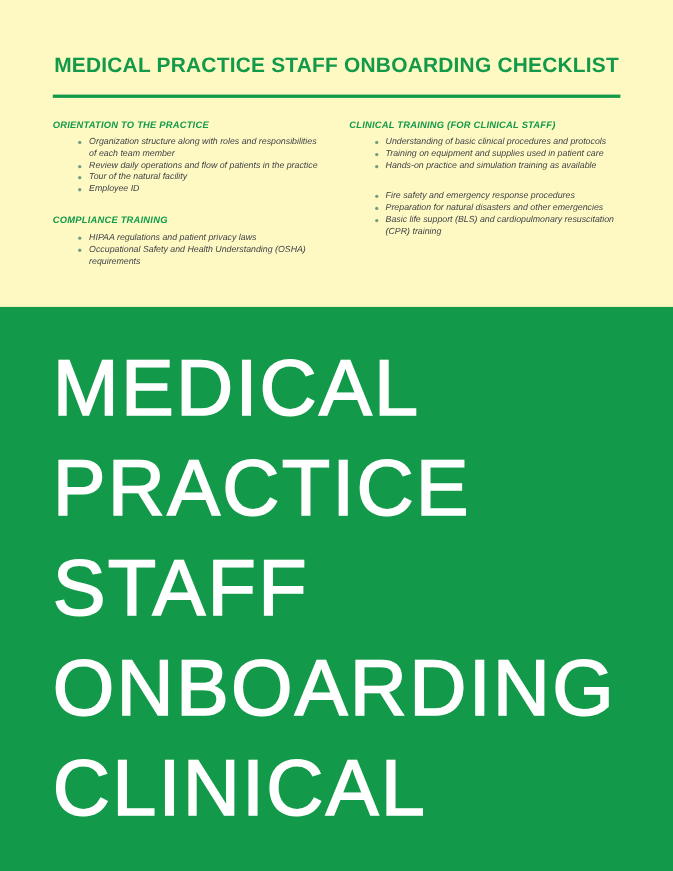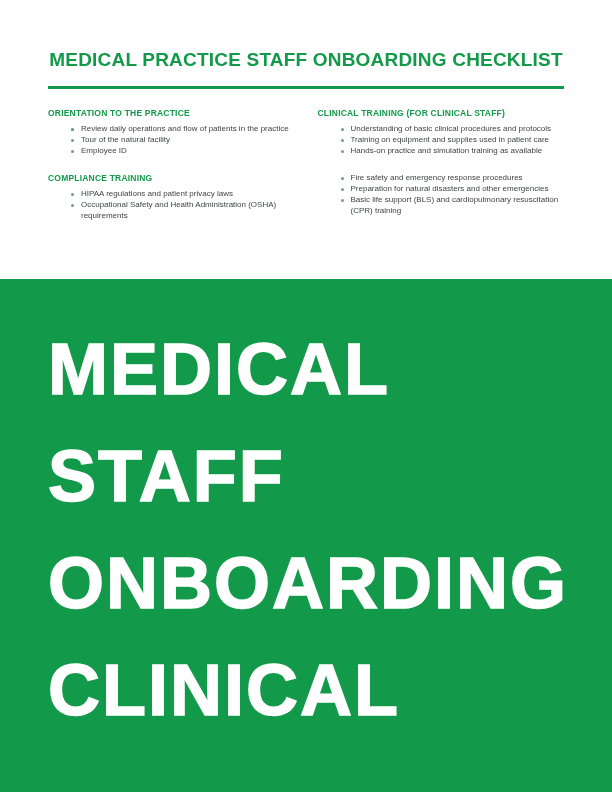--- a/index.html
+++ b/index.html
@@ -1,20 +1,20 @@
 <!DOCTYPE html>
 <html><head>
 <meta charset="utf-8">
 <style>
   html,body { margin:0; padding:0; background:#e8e8e8; }
   .page {
     position:relative;
     width:612px; height:792px;
     margin:0 auto;
-    background:#ffffff;
+    background:#fef9c3;
     overflow:hidden;
     font-family:"Liberation Sans", sans-serif;
   }
   
   .doc-title {
     margin:46px 24px 0;
     text-align:center;
     font-size:19px;
     font-weight:bold;
     letter-spacing:0.2px;
@@ -25,20 +25,21 @@
     width:516px; height:3px;
     margin:13px auto 0;
     background:#129a4a;
   }
   
   .columns {
     display:flex;
     gap:23px;
     padding:0 48px;
     margin-top:19px;
+    font-style:italic;
   }
   .col { flex:1; min-width:0; }
   .section { margin-bottom:17px; }
   .section-heading {
     font-size:8.5px;
     font-weight:bold;
     letter-spacing:0.2px;
     color:#129a4a;
     text-transform:uppercase;
     line-height:10px;
@@ -70,53 +71,52 @@
     width:612px; height:513px;
     background:#129a4a;
     padding-top:29px;
     box-sizing:border-box;
   }
   .banner-line {
     margin-left:48px;
     height:91px;
     line-height:91px;
     font-size:72px;
-    font-weight:bold;
+    font-weight:normal;
     letter-spacing:2px;
     color:#ffffff;
     -webkit-text-stroke:1.5px #ffffff;
     white-space:nowrap;
-    margin-top:16px;
   }
 </style>
 </head>
 <body>
 
 <div class="page">
 
   <div class="doc-title">MEDICAL PRACTICE STAFF ONBOARDING CHECKLIST</div>
 
   <div class="title-divider"></div>
 
   <div class="columns">
       <div class="col">
         <div class="section">
           <div class="section-heading">ORIENTATION TO THE PRACTICE</div>
           <ul class="bullet-list">
-            <li><span class="bullet-dot"></span></li>
+            <li><span class="bullet-dot"></span><span>Organization structure along with roles and responsibilities of each team member</span></li>
             <li><span class="bullet-dot"></span><span>Review daily operations and flow of patients in the practice</span></li>
             <li><span class="bullet-dot"></span><span>Tour of the natural facility</span></li>
             <li><span class="bullet-dot"></span><span>Employee ID</span></li>
           </ul>
         </div>
         <div class="section">
           <div class="section-heading">COMPLIANCE TRAINING</div>
           <ul class="bullet-list">
             <li><span class="bullet-dot"></span><span>HIPAA regulations and patient privacy laws</span></li>
-            <li><span class="bullet-dot"></span><span>Occupational Safety and Health Administration (OSHA) requirements</span></li>
+            <li><span class="bullet-dot"></span><span>Occupational Safety and Health Understanding (OSHA) requirements</span></li>
           </ul>
         </div>
       </div>
       <div class="col">
         <div class="section">
           <div class="section-heading">CLINICAL TRAINING (FOR CLINICAL STAFF)</div>
           <ul class="bullet-list">
             <li><span class="bullet-dot"></span><span>Understanding of basic clinical procedures and protocols</span></li>
             <li><span class="bullet-dot"></span><span>Training on equipment and supplies used in patient care</span></li>
             <li><span class="bullet-dot"></span><span>Hands-on practice and simulation training as available</span></li>
@@ -127,18 +127,19 @@
             <li><span class="bullet-dot"></span><span>Fire safety and emergency response procedures</span></li>
             <li><span class="bullet-dot"></span><span>Preparation for natural disasters and other emergencies</span></li>
             <li><span class="bullet-dot"></span><span>Basic life support (BLS) and cardiopulmonary resuscitation (CPR) training</span></li>
           </ul>
         </div>
       </div>
     </div>
 
   <div class="banner">
       <div class="banner-line">MEDICAL</div>
+      <div class="banner-line">PRACTICE</div>
       <div class="banner-line">STAFF</div>
       <div class="banner-line">ONBOARDING</div>
       <div class="banner-line">CLINICAL</div>
     </div>
 
 </div>
 
 </body></html>

